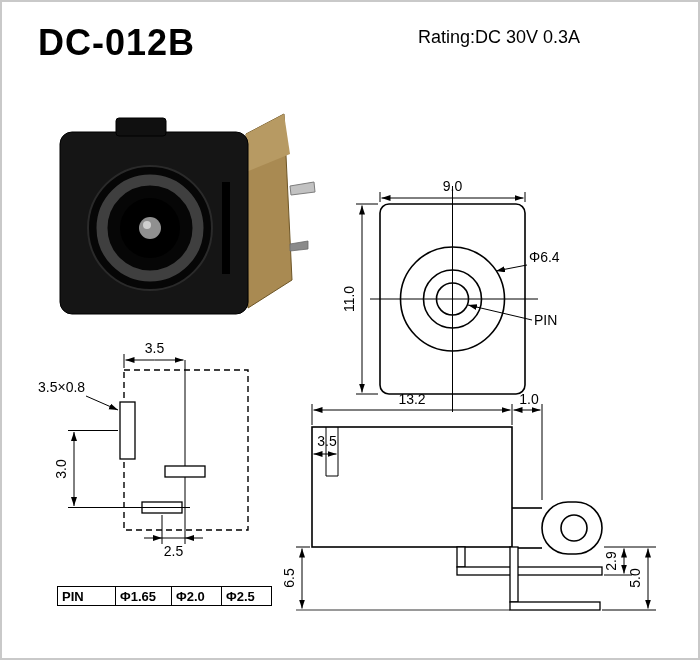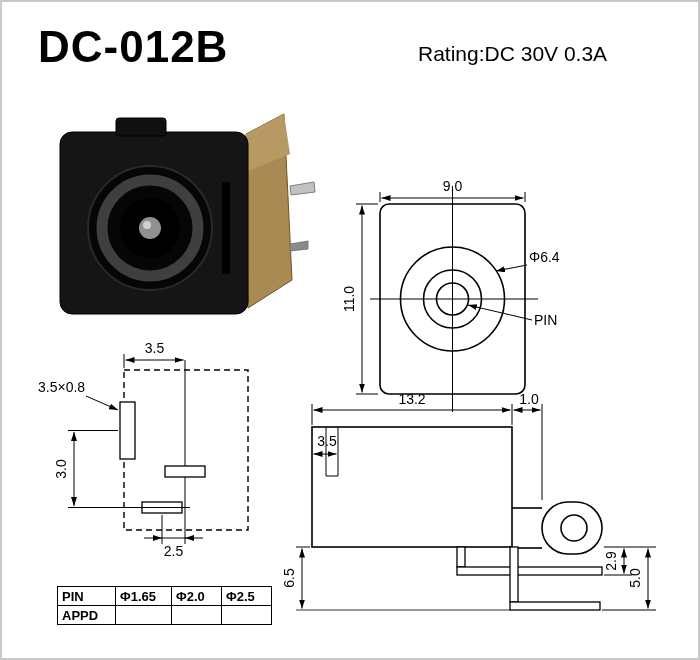--- a/index.html
+++ b/index.html
@@ -3,24 +3,24 @@
 <meta charset="utf-8">
 <style>
   * { margin:0; padding:0; box-sizing:border-box; }
   html,body { background:#ffffff; font-family:"Liberation Sans", sans-serif; }
   .page {
     position:relative; width:700px; height:660px;
     background:#ffffff; border:2px solid #c9c9c9; overflow:hidden;
   }
   .abs { position:absolute; }
   .title {
-    left:36px; top:20px; font-size:44px; font-weight:800;
+    left:36px; top:20px; font-size:36px; font-weight:800;
     letter-spacing:1px; color:#000;
   }
-  .rating { left:416px; top:40px; font-size:21px; color:#000; }
+  .rating { left:416px; top:25px; font-size:18px; color:#000; }
   svg { display:block; }
   svg text {
     font-family:"Liberation Sans", sans-serif; font-size:14px;
     fill:#000000; stroke:none;
   }
   .outline { stroke:#000; fill:none; stroke-width:1.6; }
   .thin    { stroke:#000; fill:none; stroke-width:1; }
   .xtra    { stroke:#000; fill:none; stroke-width:0.8; }
   .pad     { stroke:#000; fill:#ffffff; stroke-width:1.3; }
   .spec-table { border-collapse:collapse; background:#fff; }
@@ -190,22 +190,16 @@
   </svg>
 
   <table class="abs spec-table" style="left:55px;top:584px">
     <tbody>
       <tr>
         <td class="c0">PIN</td>
         <td class="c1">Φ1.65</td>
         <td class="c2">Φ2.0</td>
         <td class="c3">Φ2.5</td>
       </tr>
-      <tr>
-        <td class="c0">APPD</td>
-        <td class="c1"></td>
-        <td class="c2"></td>
-        <td class="c3"></td>
-      </tr>
     </tbody>
   </table>
 
 </div>
 
 </body></html>

